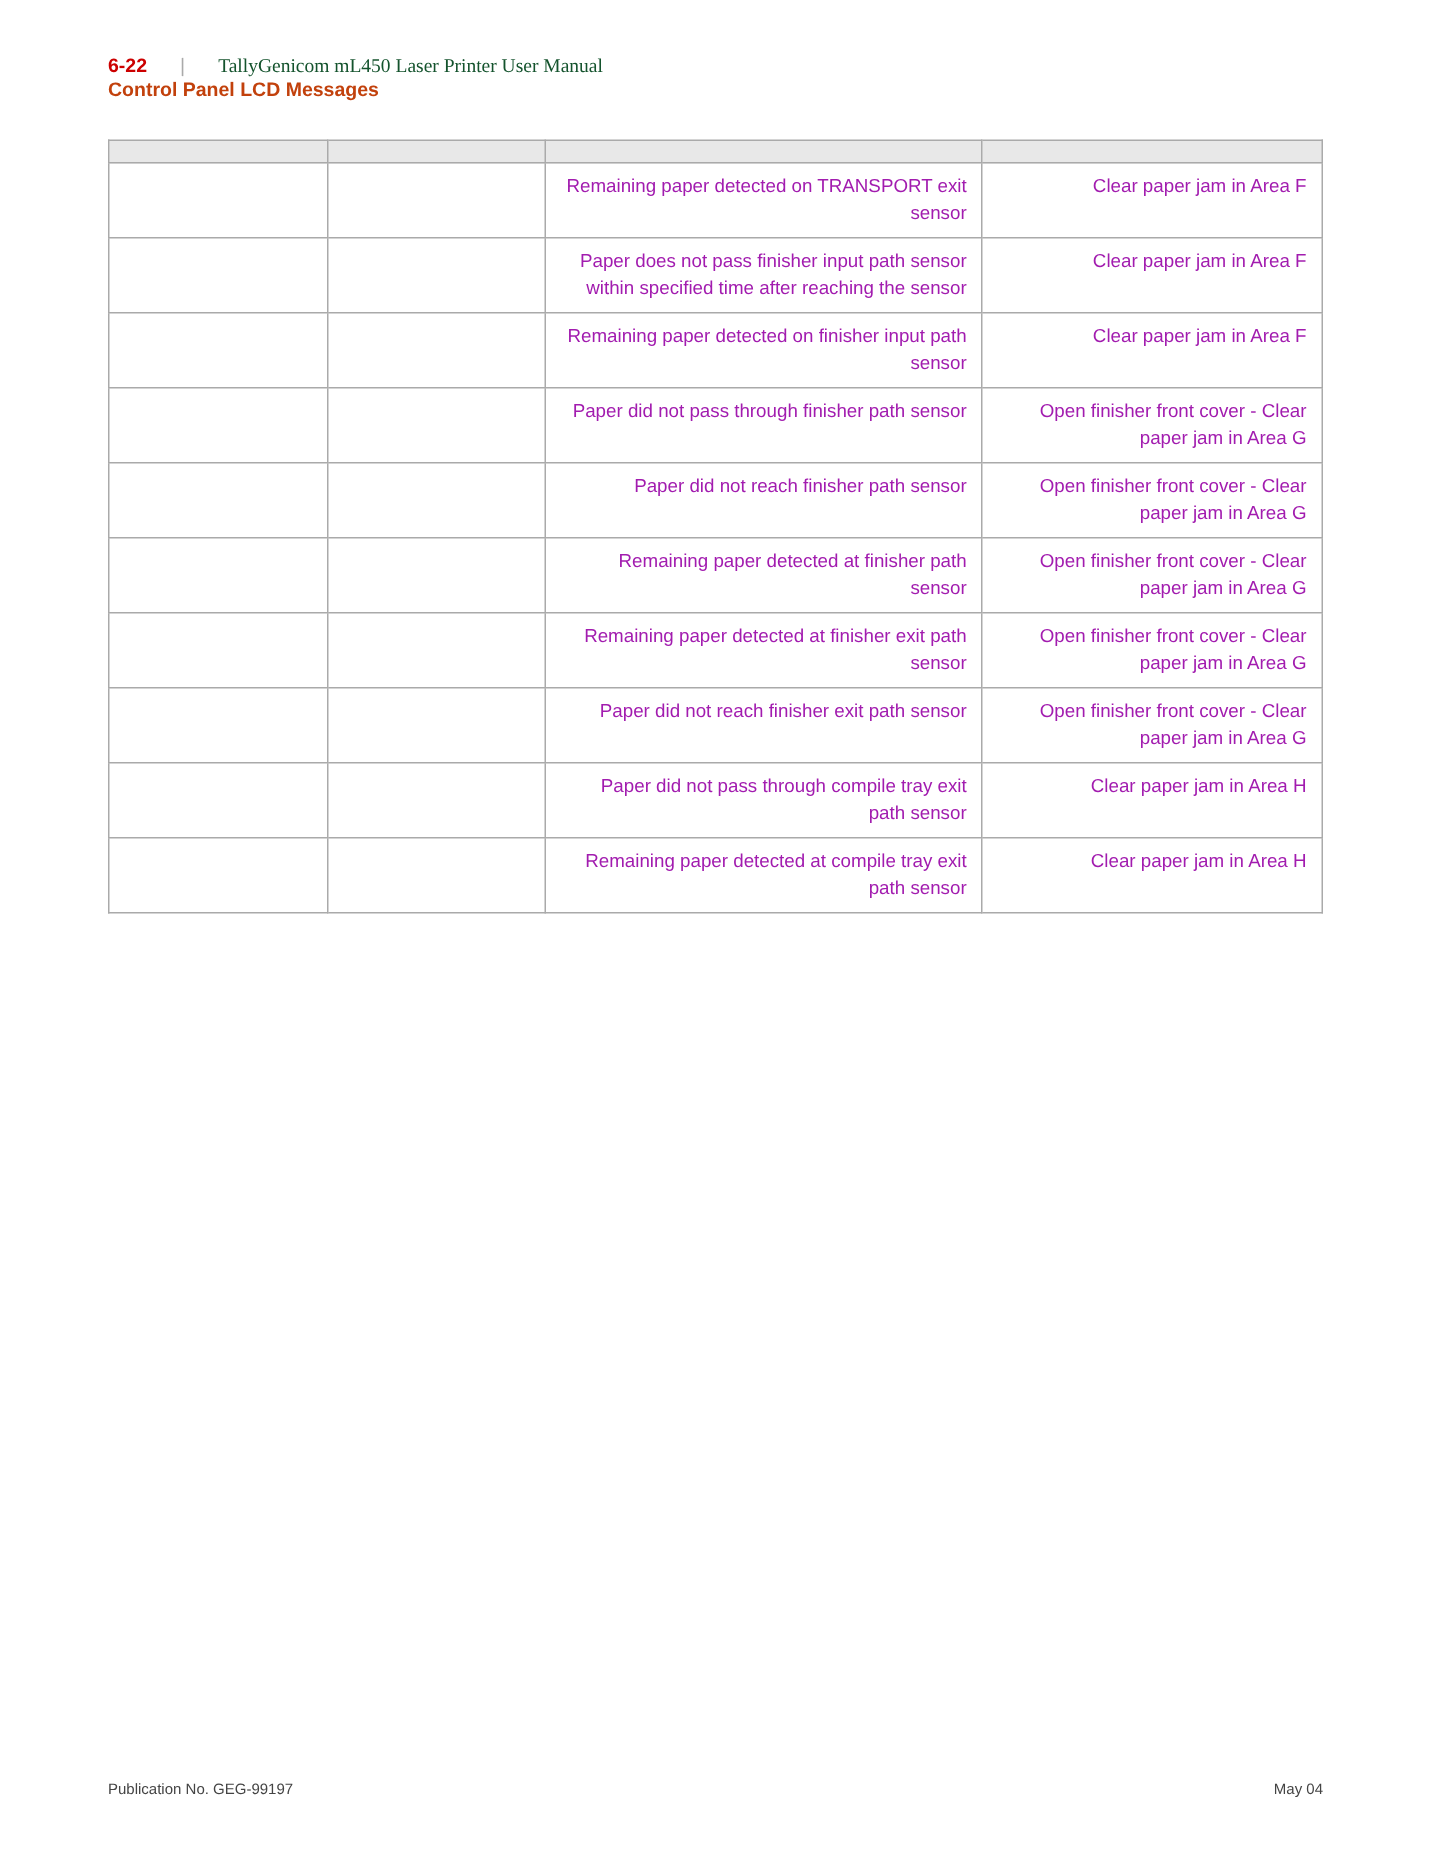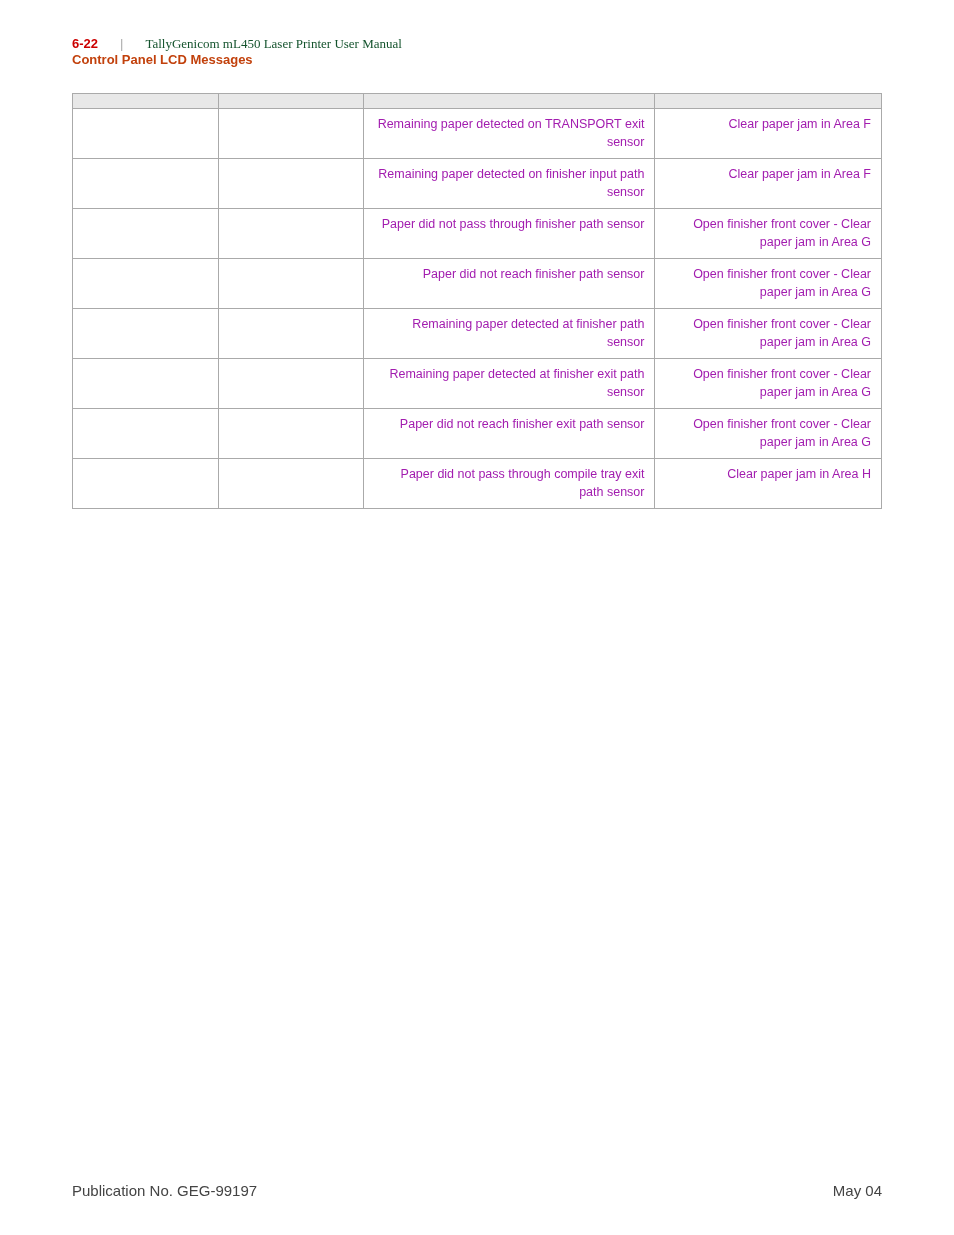--- a/index.html
+++ b/index.html
@@ -62,21 +62,21 @@
     .col4 { width: 28%; margin-top: 10px; }
     .pink { color: #a21caf; text-align: right; }
     .page-footer {
       position: absolute;
       bottom: 36px;
       left: 0;
       right: 0;
       display: flex;
       justify-content: space-between;
       padding: 0 72px;
-      font-size: 15px;
+      font-size: 10px;
       color: #444;
     }
   </style>
 </head>
 <body>
 
 <div class="page-header">
   <div class="page-title-line">
     <span class="page-num">6-22</span>
     <span style="color:#aaa;">|</span>
@@ -95,20 +95,26 @@
         <th class="col2"></th>
         <th class="col3"></th>
         <th class="col4"></th>
       </tr>
     </thead>
     <tbody>
       <tr>
         <td class="col1"></td>
         <td class="col2"></td>
         <td class="col3 pink">Remaining paper detected on TRANSPORT exit sensor</td>
+        <td class="col4 pink">Clear paper jam in Area F</td>
+      </tr>
+      <tr>
+        <td class="col1"></td>
+        <td class="col2"></td>
+        <td class="col3 pink">Paper does not pass finisher input path sensor within specified time after reaching the sensor</td>
         <td class="col4 pink">Clear paper jam in Area F</td>
       </tr>
       <tr>
         <td class="col1"></td>
         <td class="col2"></td>
         <td class="col3 pink">Remaining paper detected on finisher input path sensor</td>
         <td class="col4 pink">Clear paper jam in Area F</td>
       </tr>
       <tr>
         <td class="col1"></td>
@@ -139,20 +145,26 @@
         <td class="col2"></td>
         <td class="col3 pink">Paper did not reach finisher exit path sensor</td>
         <td class="col4 pink">Open finisher front cover - Clear paper jam in Area G</td>
       </tr>
       <tr>
         <td class="col1"></td>
         <td class="col2"></td>
         <td class="col3 pink">Paper did not pass through compile tray exit path sensor</td>
         <td class="col4 pink">Clear paper jam in Area H</td>
       </tr>
+      <tr>
+        <td class="col1"></td>
+        <td class="col2"></td>
+        <td class="col3 pink">Remaining paper detected at compile tray exit path sensor</td>
+        <td class="col4 pink">Clear paper jam in Area H</td>
+      </tr>
     </tbody>
   </table>
 </div>
 
 <div class="page-footer">
   <span>Publication No. GEG-99197</span>
   <span>May 04</span>
 </div>
 
 </body></html>

